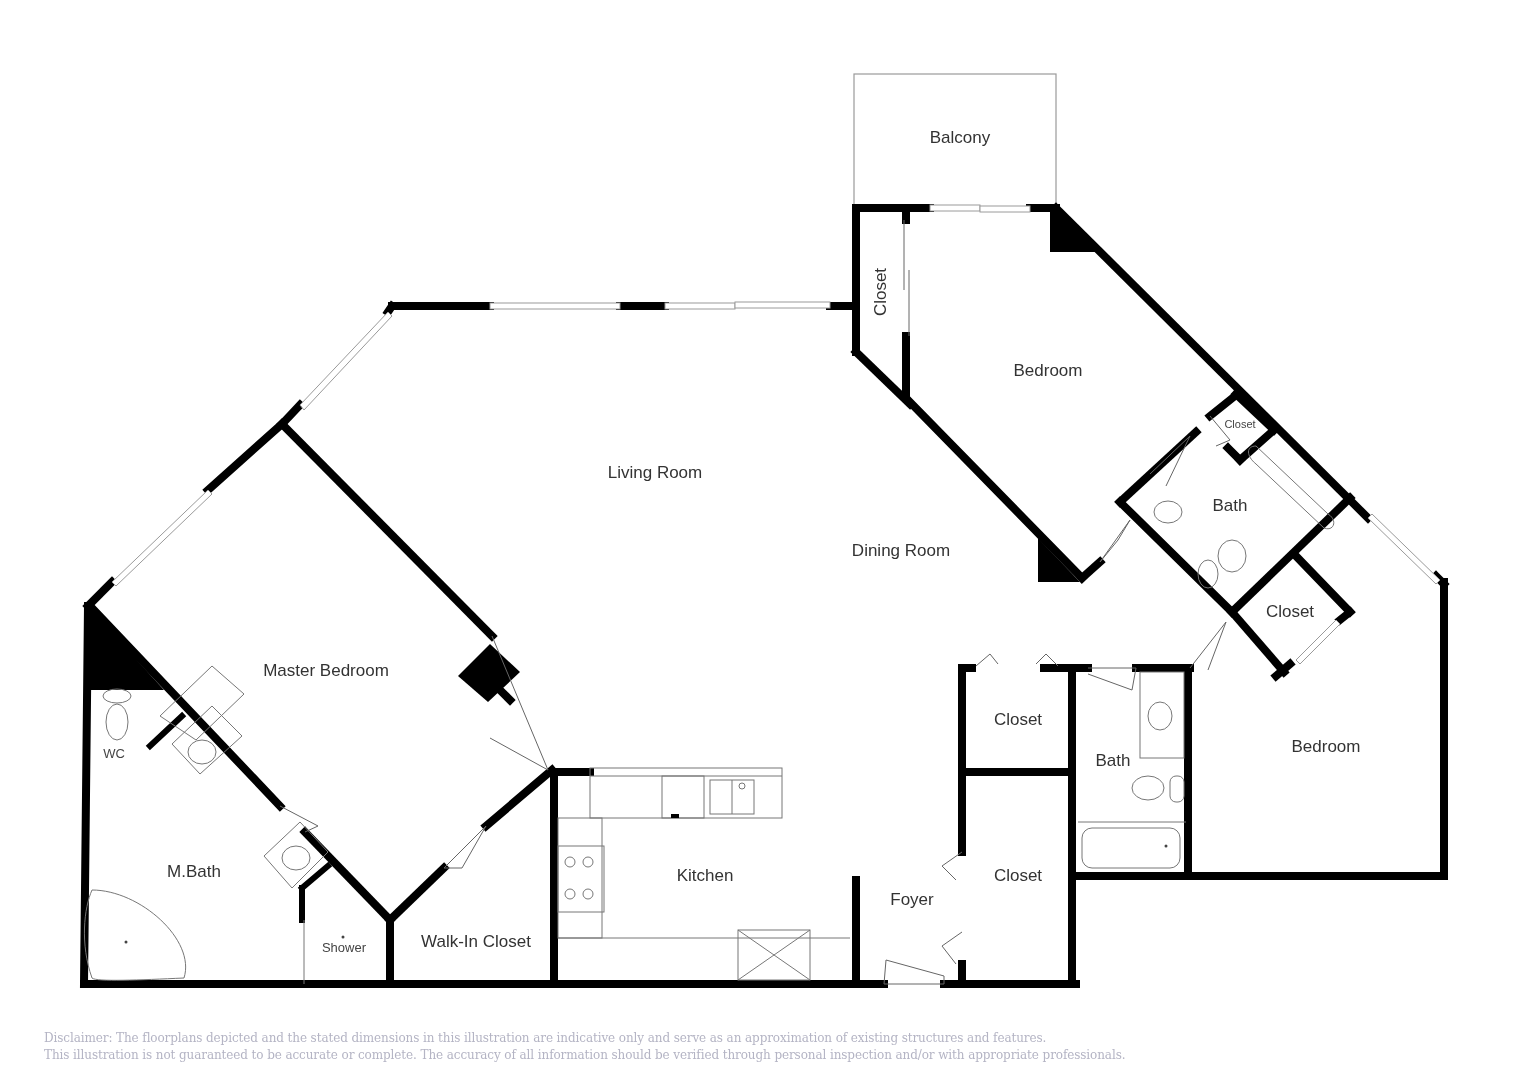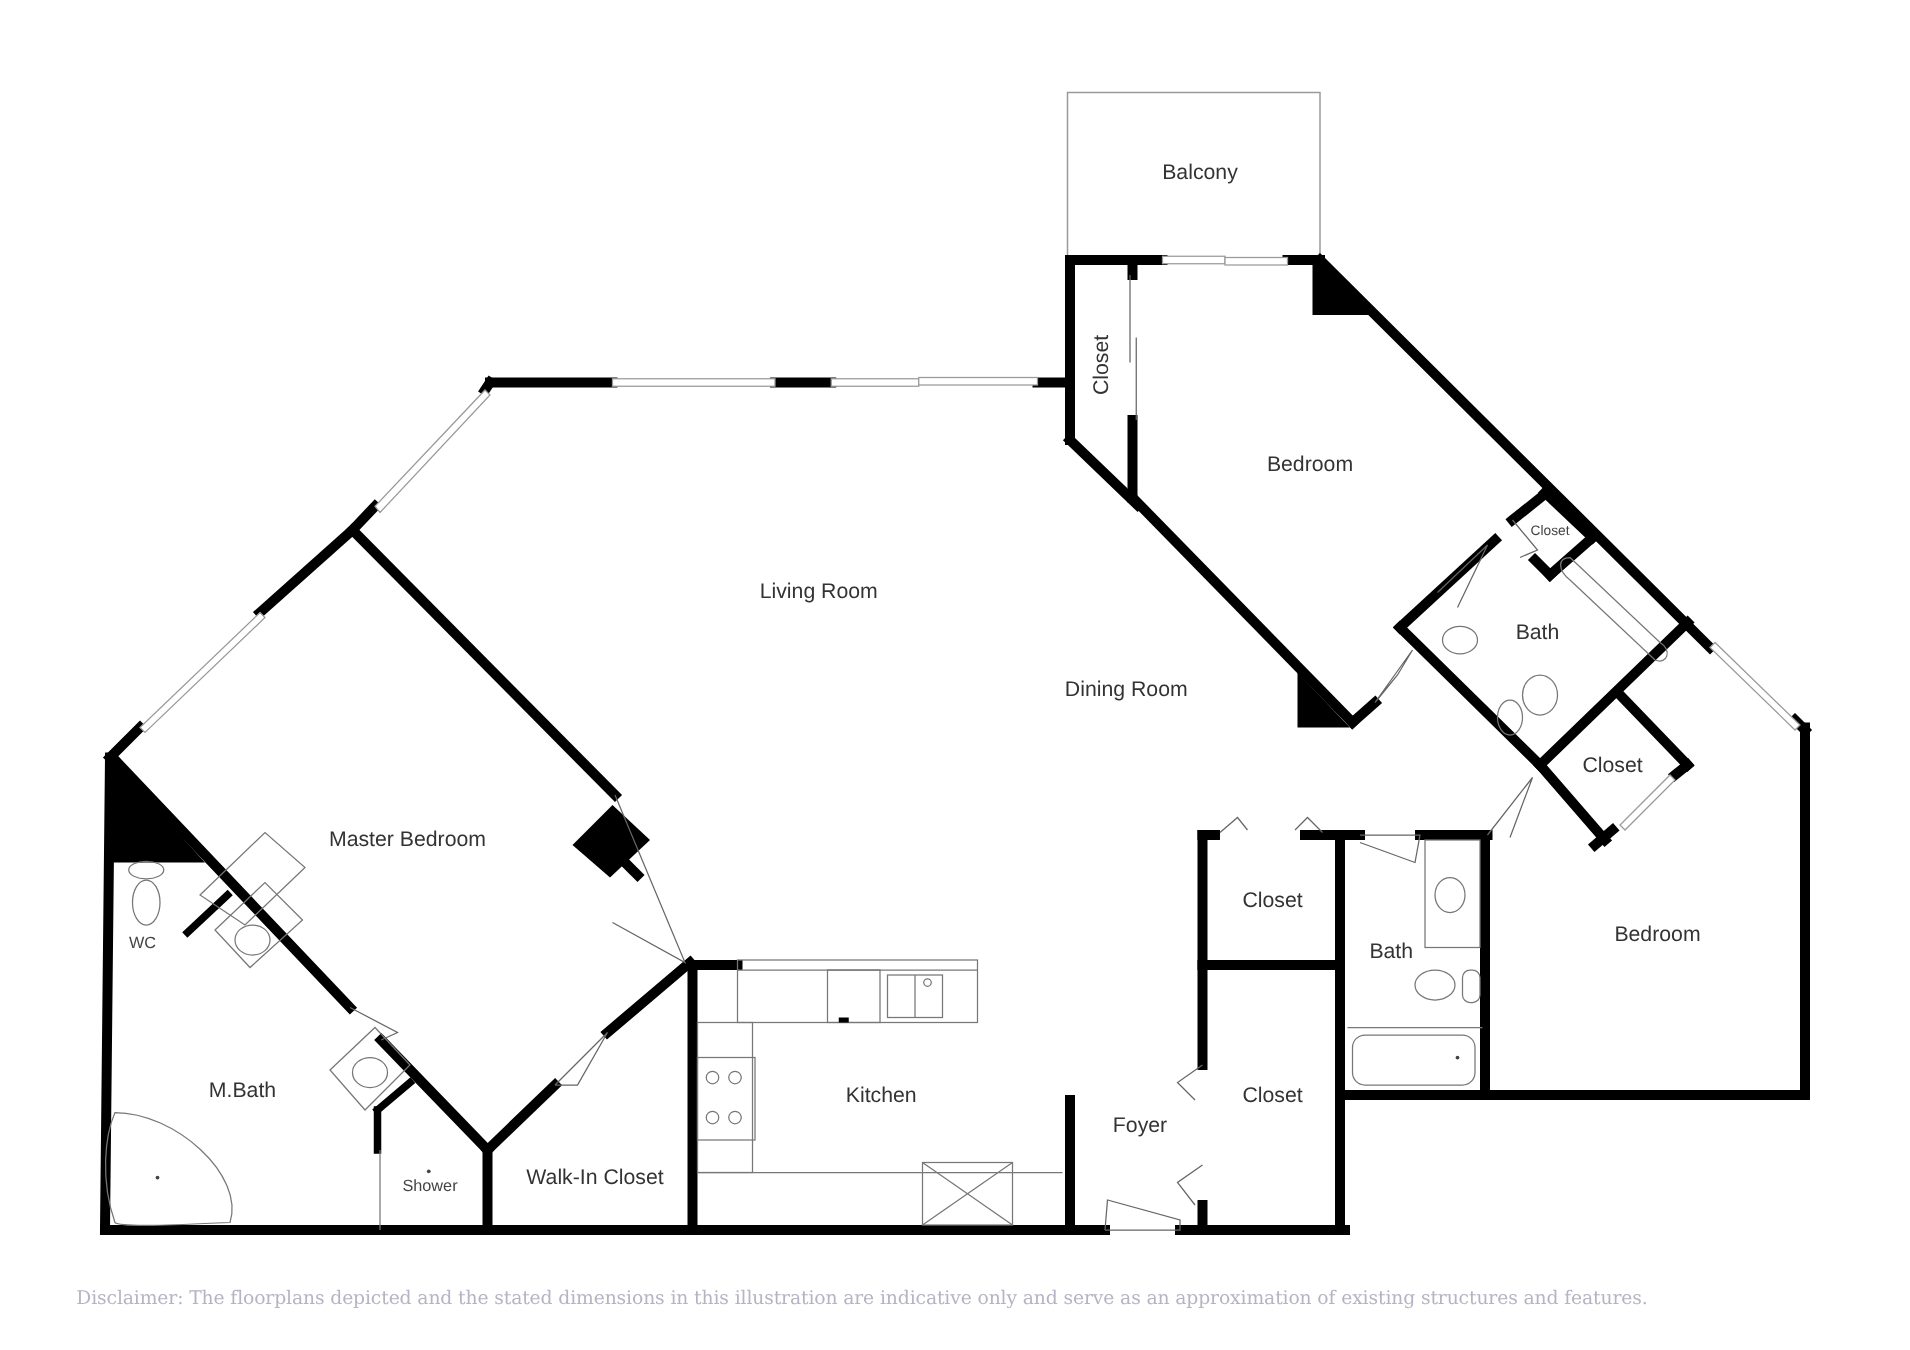--- a/index.html
+++ b/index.html
@@ -7,21 +7,21 @@
   #plan { position: absolute; left: 0; top: 0; width: 1528px; height: 1080px; }
   .wall { stroke: #000; stroke-width: 8; stroke-linecap: square; fill: none; }
   .wall-thin { stroke: #000; stroke-width: 6; stroke-linecap: square; fill: none; }
   .win { stroke: #9a9a9a; stroke-width: 1; fill: #fff; }
   .fix { stroke: #777; stroke-width: 1; fill: none; }
   .solid { fill: #000; stroke: none; }
   .door { stroke: #666; stroke-width: 1; fill: none; }
   .label { font-family: "Liberation Sans", sans-serif; fill: #333; font-size: 17px; text-anchor: middle; dominant-baseline: middle; }
   .label-sm { font-family: "Liberation Sans", sans-serif; fill: #444; font-size: 13px; text-anchor: middle; dominant-baseline: middle; }
   .label-xs { font-family: "Liberation Sans", sans-serif; fill: #444; font-size: 11px; text-anchor: middle; dominant-baseline: middle; }
-  .disclaimer { position: absolute; left: 61px; top: 1030px; font-family: "DejaVu Serif", serif; font-size: 15px; line-height: 17px; color: #b4b4c4; letter-spacing: -0.1px; }
+  .disclaimer { position: absolute; left: 44px; top: 1030px; font-family: "DejaVu Serif", serif; font-size: 12px; line-height: 17px; color: #b4b4c4; letter-spacing: -0.1px; }
   .disclaimer div { white-space: nowrap; }
 </style>
 </head>
 <body>
 
 <svg id="plan" viewBox="0 0 1528 1080" xmlns="http://www.w3.org/2000/svg">
 
   <g>
     <rect x="854" y="74" width="202" height="134" fill="#fff" stroke="#9a9a9a" stroke-width="1.2"></rect>
   </g>
@@ -227,13 +227,14 @@
     <text class="label" x="912" y="901">Foyer</text>
     <text class="label" x="1018" y="721">Closet</text>
     <text class="label" x="1018" y="877">Closet</text>
     <text class="label" x="1113" y="762">Bath</text>
     <text class="label" x="1326" y="748">Bedroom</text>
   </g>
 </svg>
 
 <div class="disclaimer">
   <div>Disclaimer: The floorplans depicted and the stated dimensions in this illustration are indicative only and serve as an approximation of existing structures and features.</div>
+  <div>This illustration is not guaranteed to be accurate or complete. The accuracy of all information should be verified through personal inspection and/or with appropriate professionals.</div>
 </div>
 
 </body></html>

